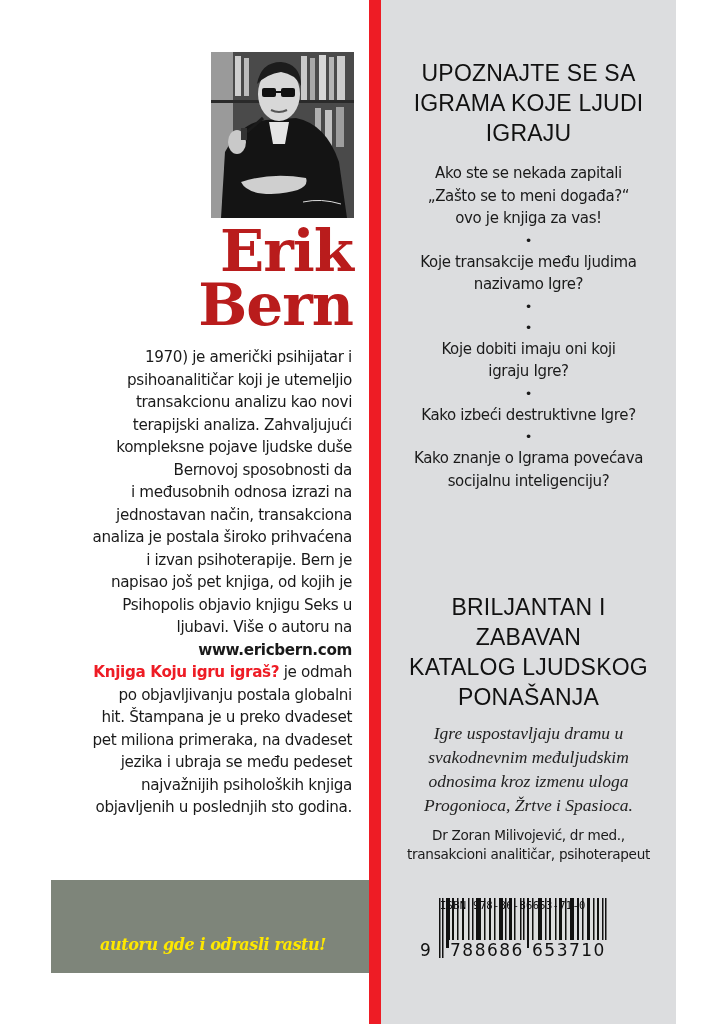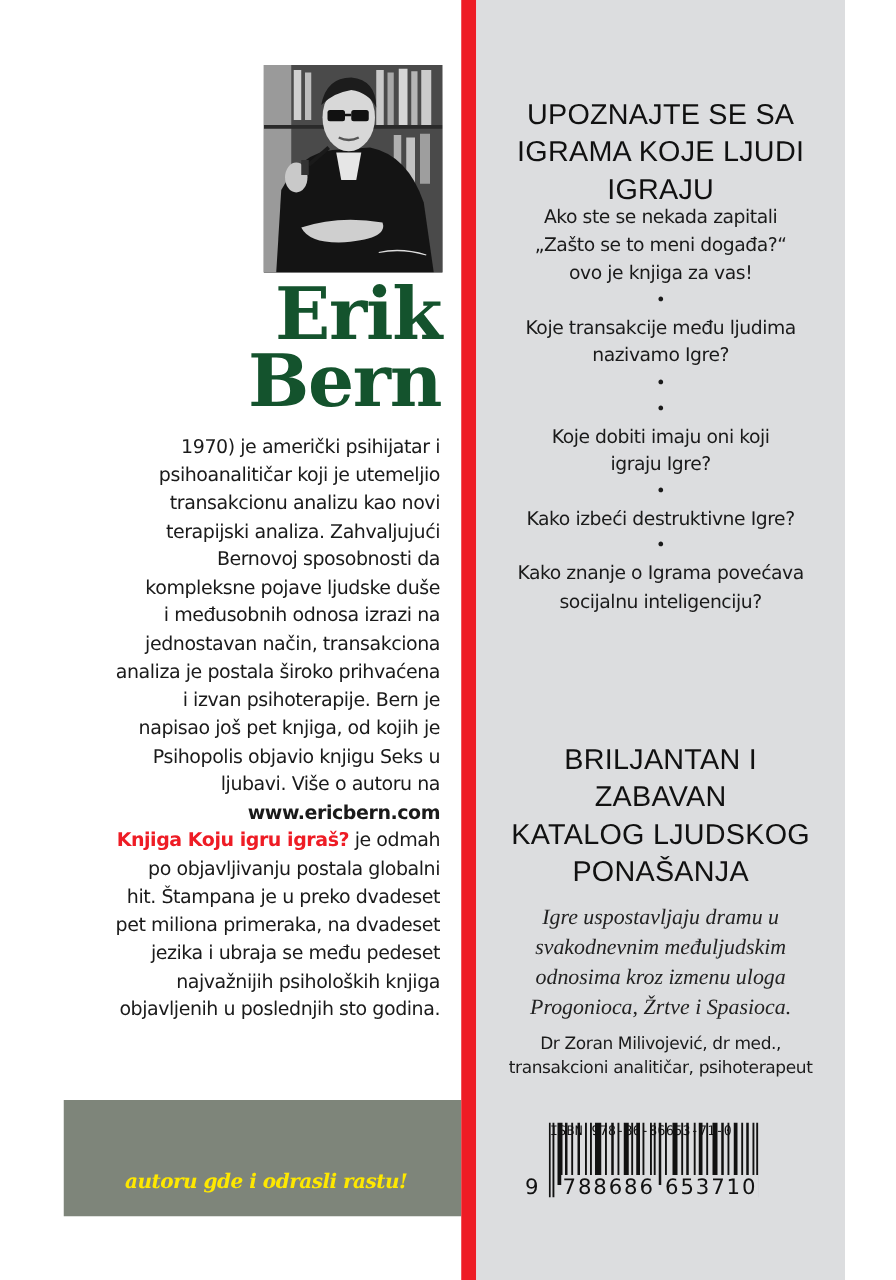--- a/index.html
+++ b/index.html
@@ -13,21 +13,21 @@
   .portrait {
     position: absolute; left: 211px; top: 52px; width: 143px; height: 166px;
     background: linear-gradient(180deg, #6a6a6a 0%, #3a3a3a 40%, #1e1e1e 100%);
     overflow: hidden;
   }
   .portrait svg { display: block; }
   .author-name {
     position: absolute; right: 16px; top: 224px; width: 200px;
     text-align: right;
     font-family: "DejaVu Serif", serif; font-weight: bold;
-    color: #14532d; font-size: 58px; line-height: 54px; letter-spacing: -1px;
+    color: #b91c1c; font-size: 58px; line-height: 54px; letter-spacing: -1px;
   }
   .bio {
     position: absolute; left: 30px; top: 346px; width: 322px;
     text-align: right; font-size: 15.2px; line-height: 22.5px; color: #1a1a1a;
     font-family: "DejaVu Sans", sans-serif; letter-spacing: -0.35px;
   }
   .bio b { font-weight: bold; }
   .bio .red { color: #ee1c25; font-weight: bold; }
   .bio .line { display: block; white-space: nowrap; }
   .promo-box {
@@ -119,22 +119,22 @@
   <div class="author-name">
     <div>Erik</div>
     <div>Bern</div>
   </div>
 
   <div class="bio">
     <span class="line">1970) je američki psihijatar i</span>
     <span class="line">psihoanalitičar koji je utemeljio</span>
     <span class="line">transakcionu analizu kao novi</span>
     <span class="line">terapijski analiza. Zahvaljujući</span>
+    <span class="line">kompleksne pojave ljudske duše</span>
     <span class="line">Bernovoj sposobnosti da</span>
-    <span class="line">kompleksne pojave ljudske duše</span>
     <span class="line">i međusobnih odnosa izrazi na</span>
     <span class="line">jednostavan način, transakciona</span>
     <span class="line">analiza je postala široko prihvaćena</span>
     <span class="line">i izvan psihoterapije. Bern je</span>
     <span class="line">napisao još pet knjiga, od kojih je</span>
     <span class="line">Psihopolis objavio knjigu Seks u</span>
     <span class="line">ljubavi. Više o autoru na</span>
     <span class="line"><b>www.ericbern.com</b></span>
     <span class="line"><span class="red">Knjiga Koju igru igraš?</span><span> je odmah</span></span>
     <span class="line">po objavljivanju postala globalni</span>
@@ -146,21 +146,21 @@
   </div>
 
   <div class="promo-box">
     <div class="promo-tag">autoru gde i odrasli rastu!</div>
   </div>
 </div>
 
 <div class="red-bar"></div>
 
 <div class="gray-panel">
-  <div class="heading" style="top:58px;margin-top:18px;">
+  <div class="heading" style="top:58px;">
     <div>UPOZNAJTE SE SA</div>
     <div>IGRAMA KOJE LJUDI</div>
     <div>IGRAJU</div>
   </div>
 
   <div class="q-list">
     <div class="q-item">
       <div>Ako ste se nekada zapitali</div>
       <div>„Zašto se to meni događa?“</div>
       <div>ovo je knjiga za vas!</div>

